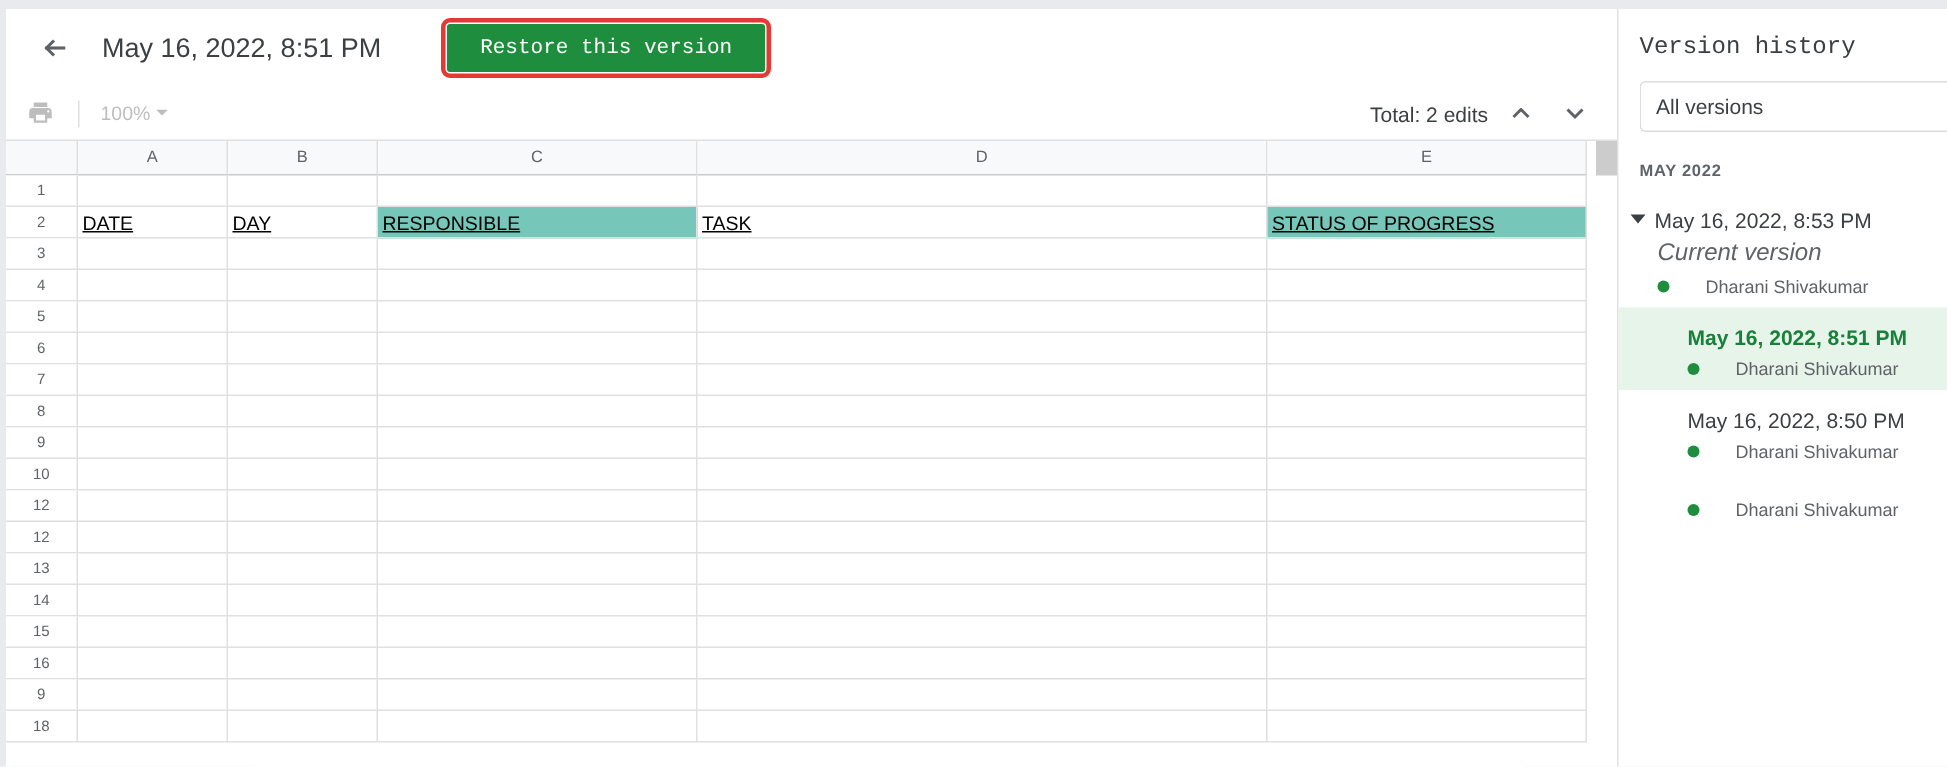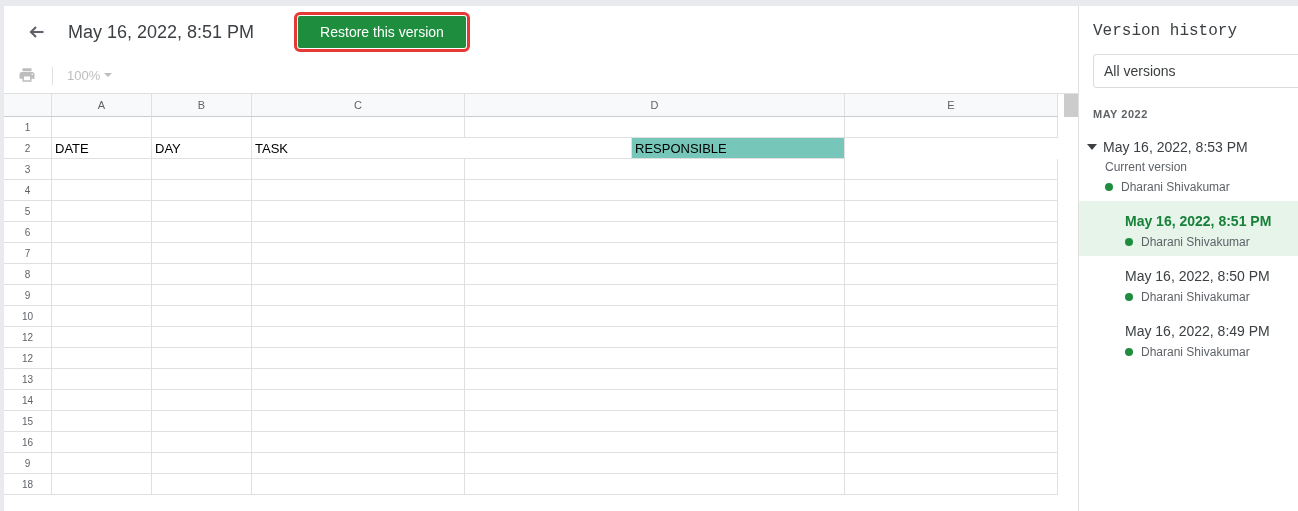--- a/index.html
+++ b/index.html
@@ -52,20 +52,21 @@
       color: white;
       border: none;
       padding: 8px 22px;
       font-size: 14px;
       font-weight: 500;
       cursor: pointer;
       border-radius: 2px;
       margin-left: 32px;
       outline: 3px solid #e53935;
       outline-offset: 1px;
+      font-family: Liberation Mono, monospace;
     }
     .toolbar {
       display: flex;
       align-items: center;
       padding: 6px 14px;
       gap: 10px;
       border-bottom: 1px solid #e0e0e0;
       height: 36px;
       position: relative;
     }
@@ -151,20 +152,21 @@
       display: flex;
       align-items: center;
       justify-content: center;
       font-size: 11px;
       color: #5f6368;
       flex-shrink: 0;
     }
     .data-row {
       display: flex;
       height: 21px;
+      text-decoration: underline;
     }
     .cell {
       border-right: 1px solid #e0e0e0;
       border-bottom: 1px solid #e0e0e0;
       display: flex;
       align-items: center;
       padding: 0 3px;
       font-size: 13px;
       color: #000;
       flex-shrink: 0;
@@ -239,29 +241,30 @@
     }
     .version-time {
       font-size: 14px;
       color: #3c4043;
     }
     .version-item.selected .version-time {
       color: #188038;
       font-weight: bold;
     }
     .current-label {
-      font-size: 12px;
+      font-size: 16px;
+      font-style: italic;
       color: #5f6368;
       margin-top: 4px;
       margin-left: 18px;
     }
     .author-row {
       display: flex;
       align-items: center;
-      gap: 8px;
+      gap: 24px;
       margin-top: 6px;
       margin-left: 18px;
     }
     .version-item.indented .version-time {
       margin-left: 32px;
     }
     .version-item.indented .author-row {
       margin-left: 32px;
     }
     .author-dot {
@@ -297,20 +300,33 @@
           <path d="M19 8H5c-1.66 0-3 1.34-3 3v6h4v4h12v-4h4v-6c0-1.66-1.34-3-3-3zm-3 11H8v-5h8v5zm3-7c-.55 0-1-.45-1-1s.45-1 1-1 1 .45 1 1-.45 1-1 1zm-1-9H6v4h12V3z"></path>
         </svg>
       </div>
       <div class="toolbar-divider"></div>
       <div class="zoom-level">
         <span>100%</span>
         <svg width="8" height="5" viewBox="0 0 8 5">
             <path d="M0 0 L4 4 L8 0" fill="currentColor"></path>
           </svg>
       </div>
+      <div class="edits-info">
+        <span>Total: 2 edits</span>
+        <div class="nav-btn">
+          <svg width="12" height="8" viewBox="0 0 12 8" fill="none" stroke="currentColor" stroke-width="2">
+              <polyline points="1 6 6 1 11 6"></polyline>
+            </svg>
+        </div>
+        <div class="nav-btn">
+          <svg width="12" height="8" viewBox="0 0 12 8" fill="none" stroke="currentColor" stroke-width="2">
+              <polyline points="1 1 6 6 11 1"></polyline>
+            </svg>
+        </div>
+      </div>
     </div>
     <div class="spreadsheet-area">
       <div class="grid-wrapper">
         <div class="row-headers-col">
           <div class="corner-cell"></div>
           <div id="row-headers-list">
               <div class="row-header">1</div>
               <div class="row-header">2</div>
               <div class="row-header">3</div>
               <div class="row-header">4</div>
@@ -342,22 +358,23 @@
               <div class="data-row">
                 <div class="cell" style="width: 100px;"></div>
                 <div class="cell" style="width: 100px;"></div>
                 <div class="cell" style="width: 213px;"></div>
                 <div class="cell" style="width: 380px;"></div>
                 <div class="cell" style="width: 213px;"></div>
               </div>
               <div class="data-row">
                 <div class="cell" style="width: 100px;">DATE</div>
                 <div class="cell" style="width: 100px;">DAY</div>
+                <div class="cell teal" style="width: 213px;">RESPONSIBLE</div>
                 <div class="cell" style="width: 380px;">TASK</div>
-                <div class="cell teal" style="width: 213px;">RESPONSIBLE</div>
+                <div class="cell teal" style="width: 213px;">STATUS OF PROGRESS</div>
               </div>
               <div class="data-row">
                 <div class="cell" style="width: 100px;"></div>
                 <div class="cell" style="width: 100px;"></div>
                 <div class="cell" style="width: 213px;"></div>
                 <div class="cell" style="width: 380px;"></div>
                 <div class="cell" style="width: 213px;"></div>
               </div>
               <div class="data-row">
                 <div class="cell" style="width: 100px;"></div>
@@ -503,23 +520,20 @@
         <div class="version-item indented">
           <div class="version-header-row">
             <div class="version-time">May 16, 2022, 8:50 PM</div>
           </div>
           <div class="author-row">
             <div class="author-dot"></div>
             <div class="author-name">Dharani Shivakumar</div>
           </div>
         </div>
         <div class="version-item indented">
-          <div class="version-header-row">
-            <div class="version-time">May 16, 2022, 8:49 PM</div>
-          </div>
           <div class="author-row">
             <div class="author-dot"></div>
             <div class="author-name">Dharani Shivakumar</div>
           </div>
         </div>
       </div>
   </div>
 </div>
 
 </body></html>

